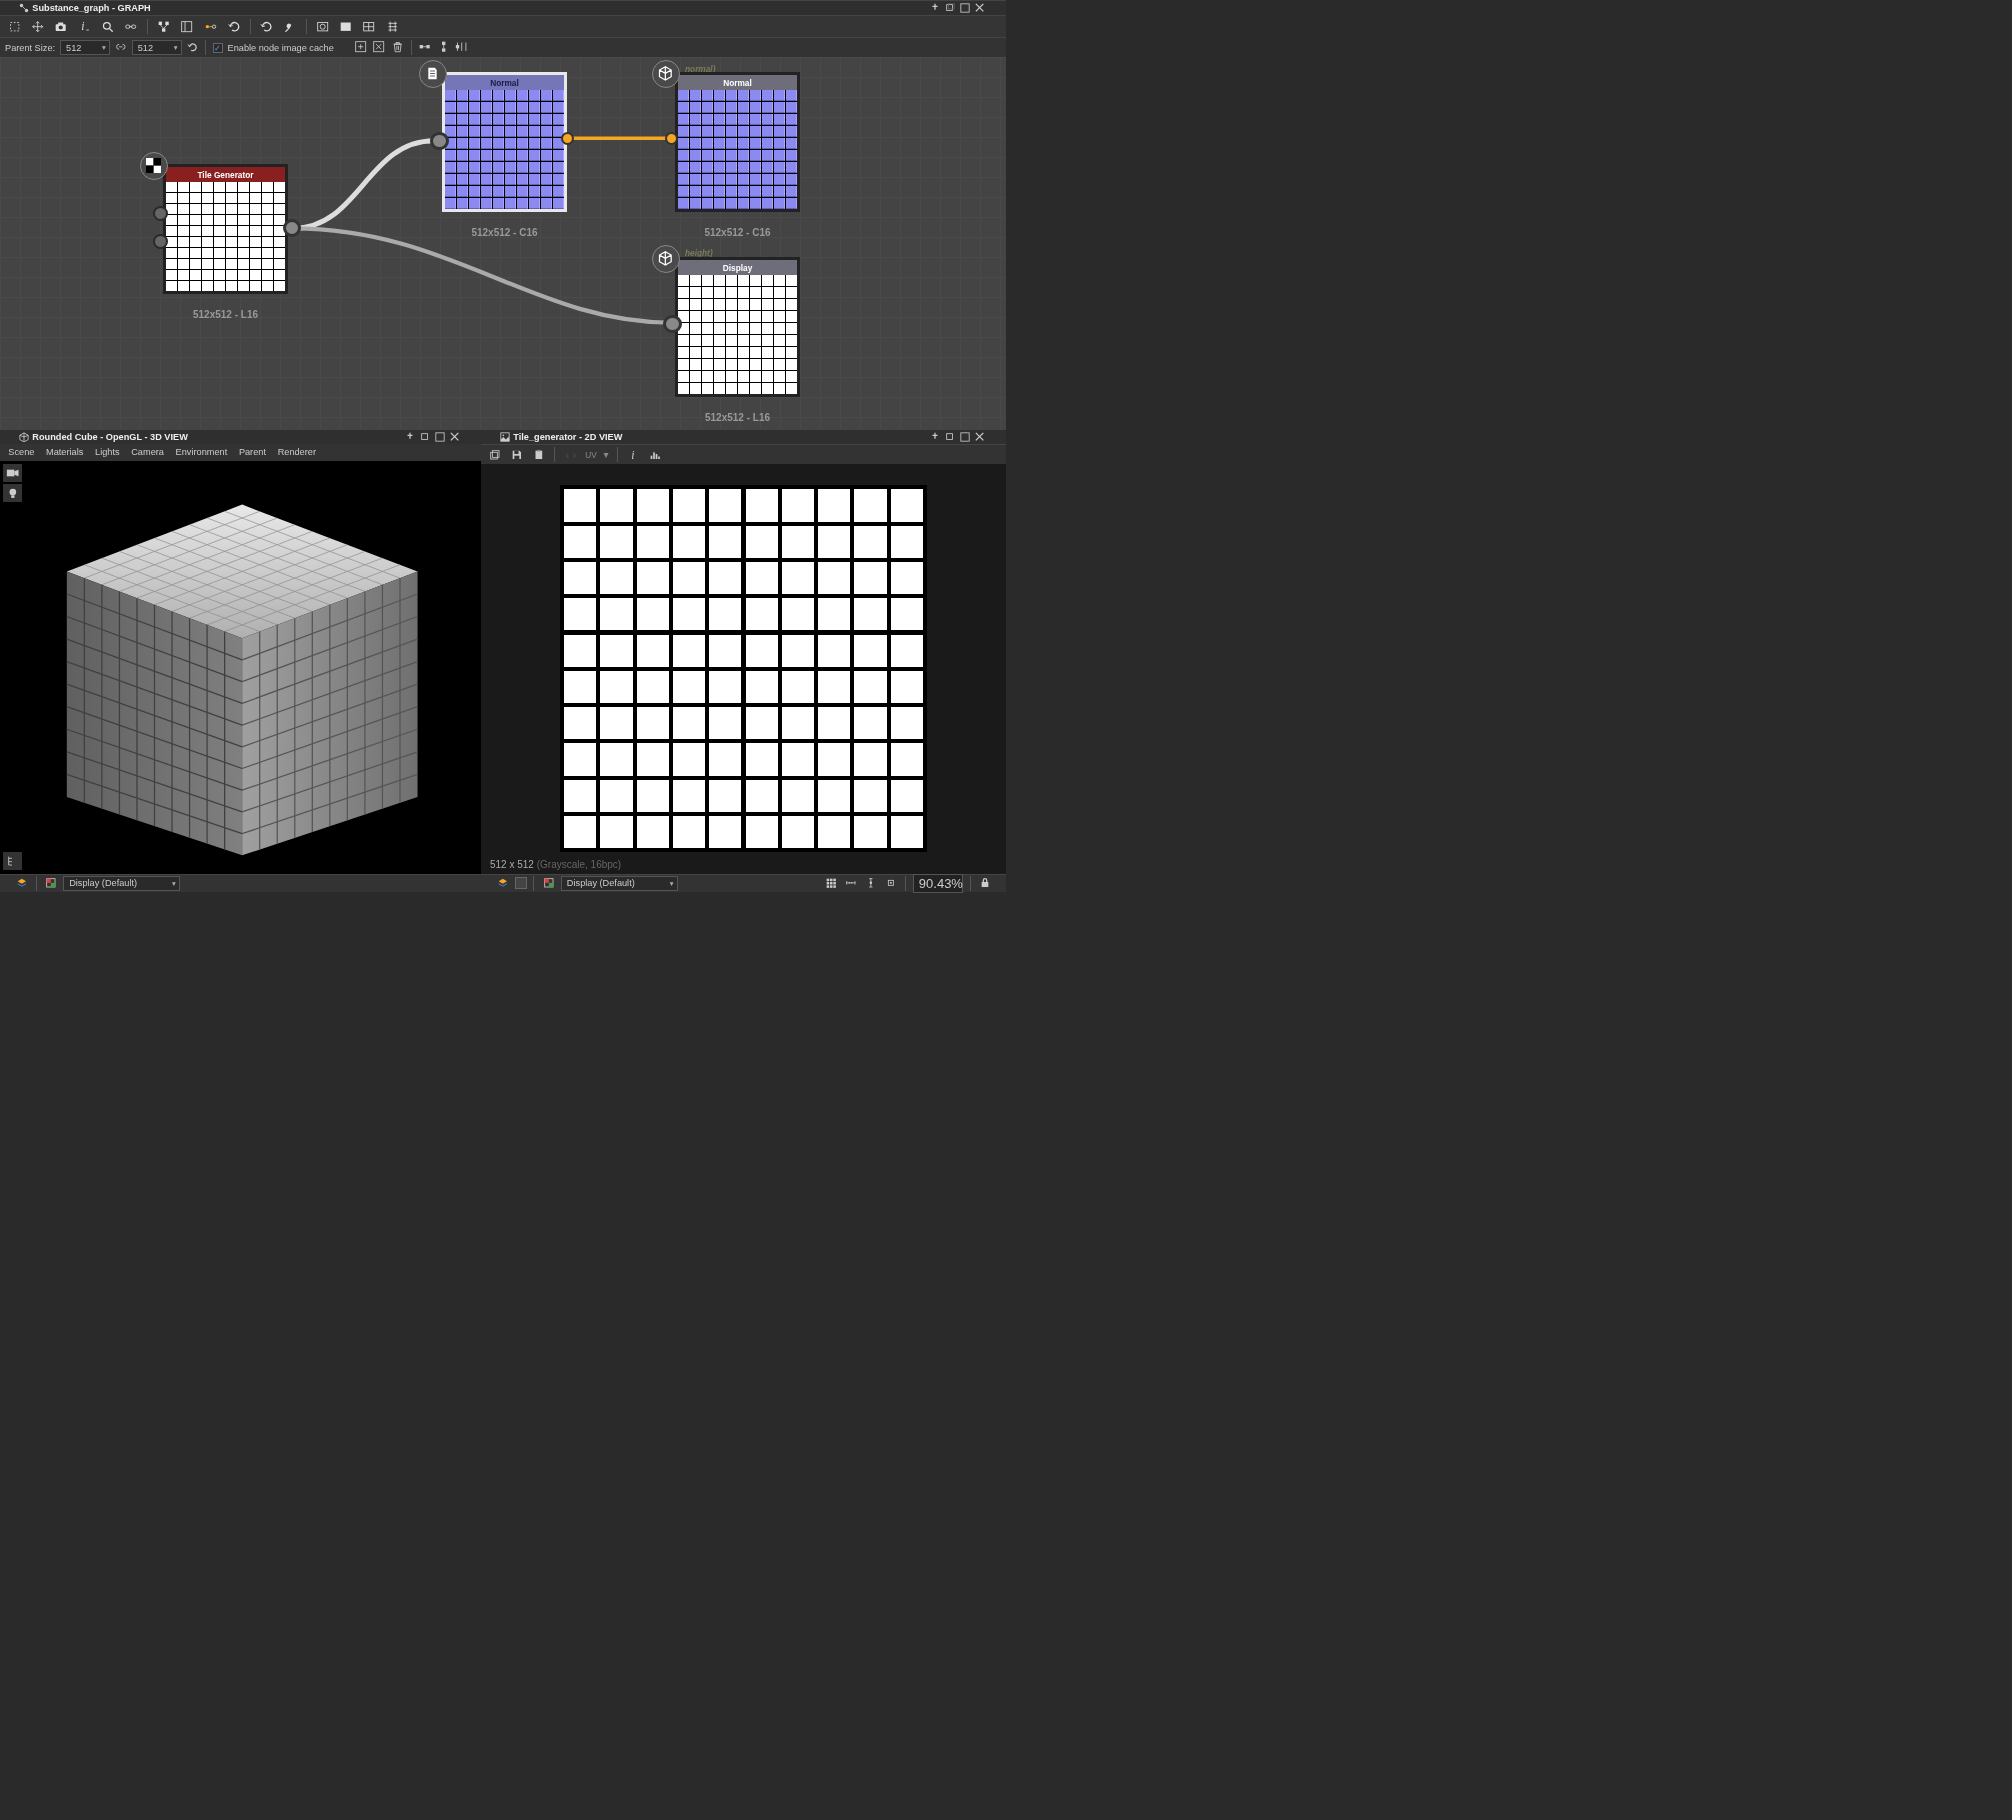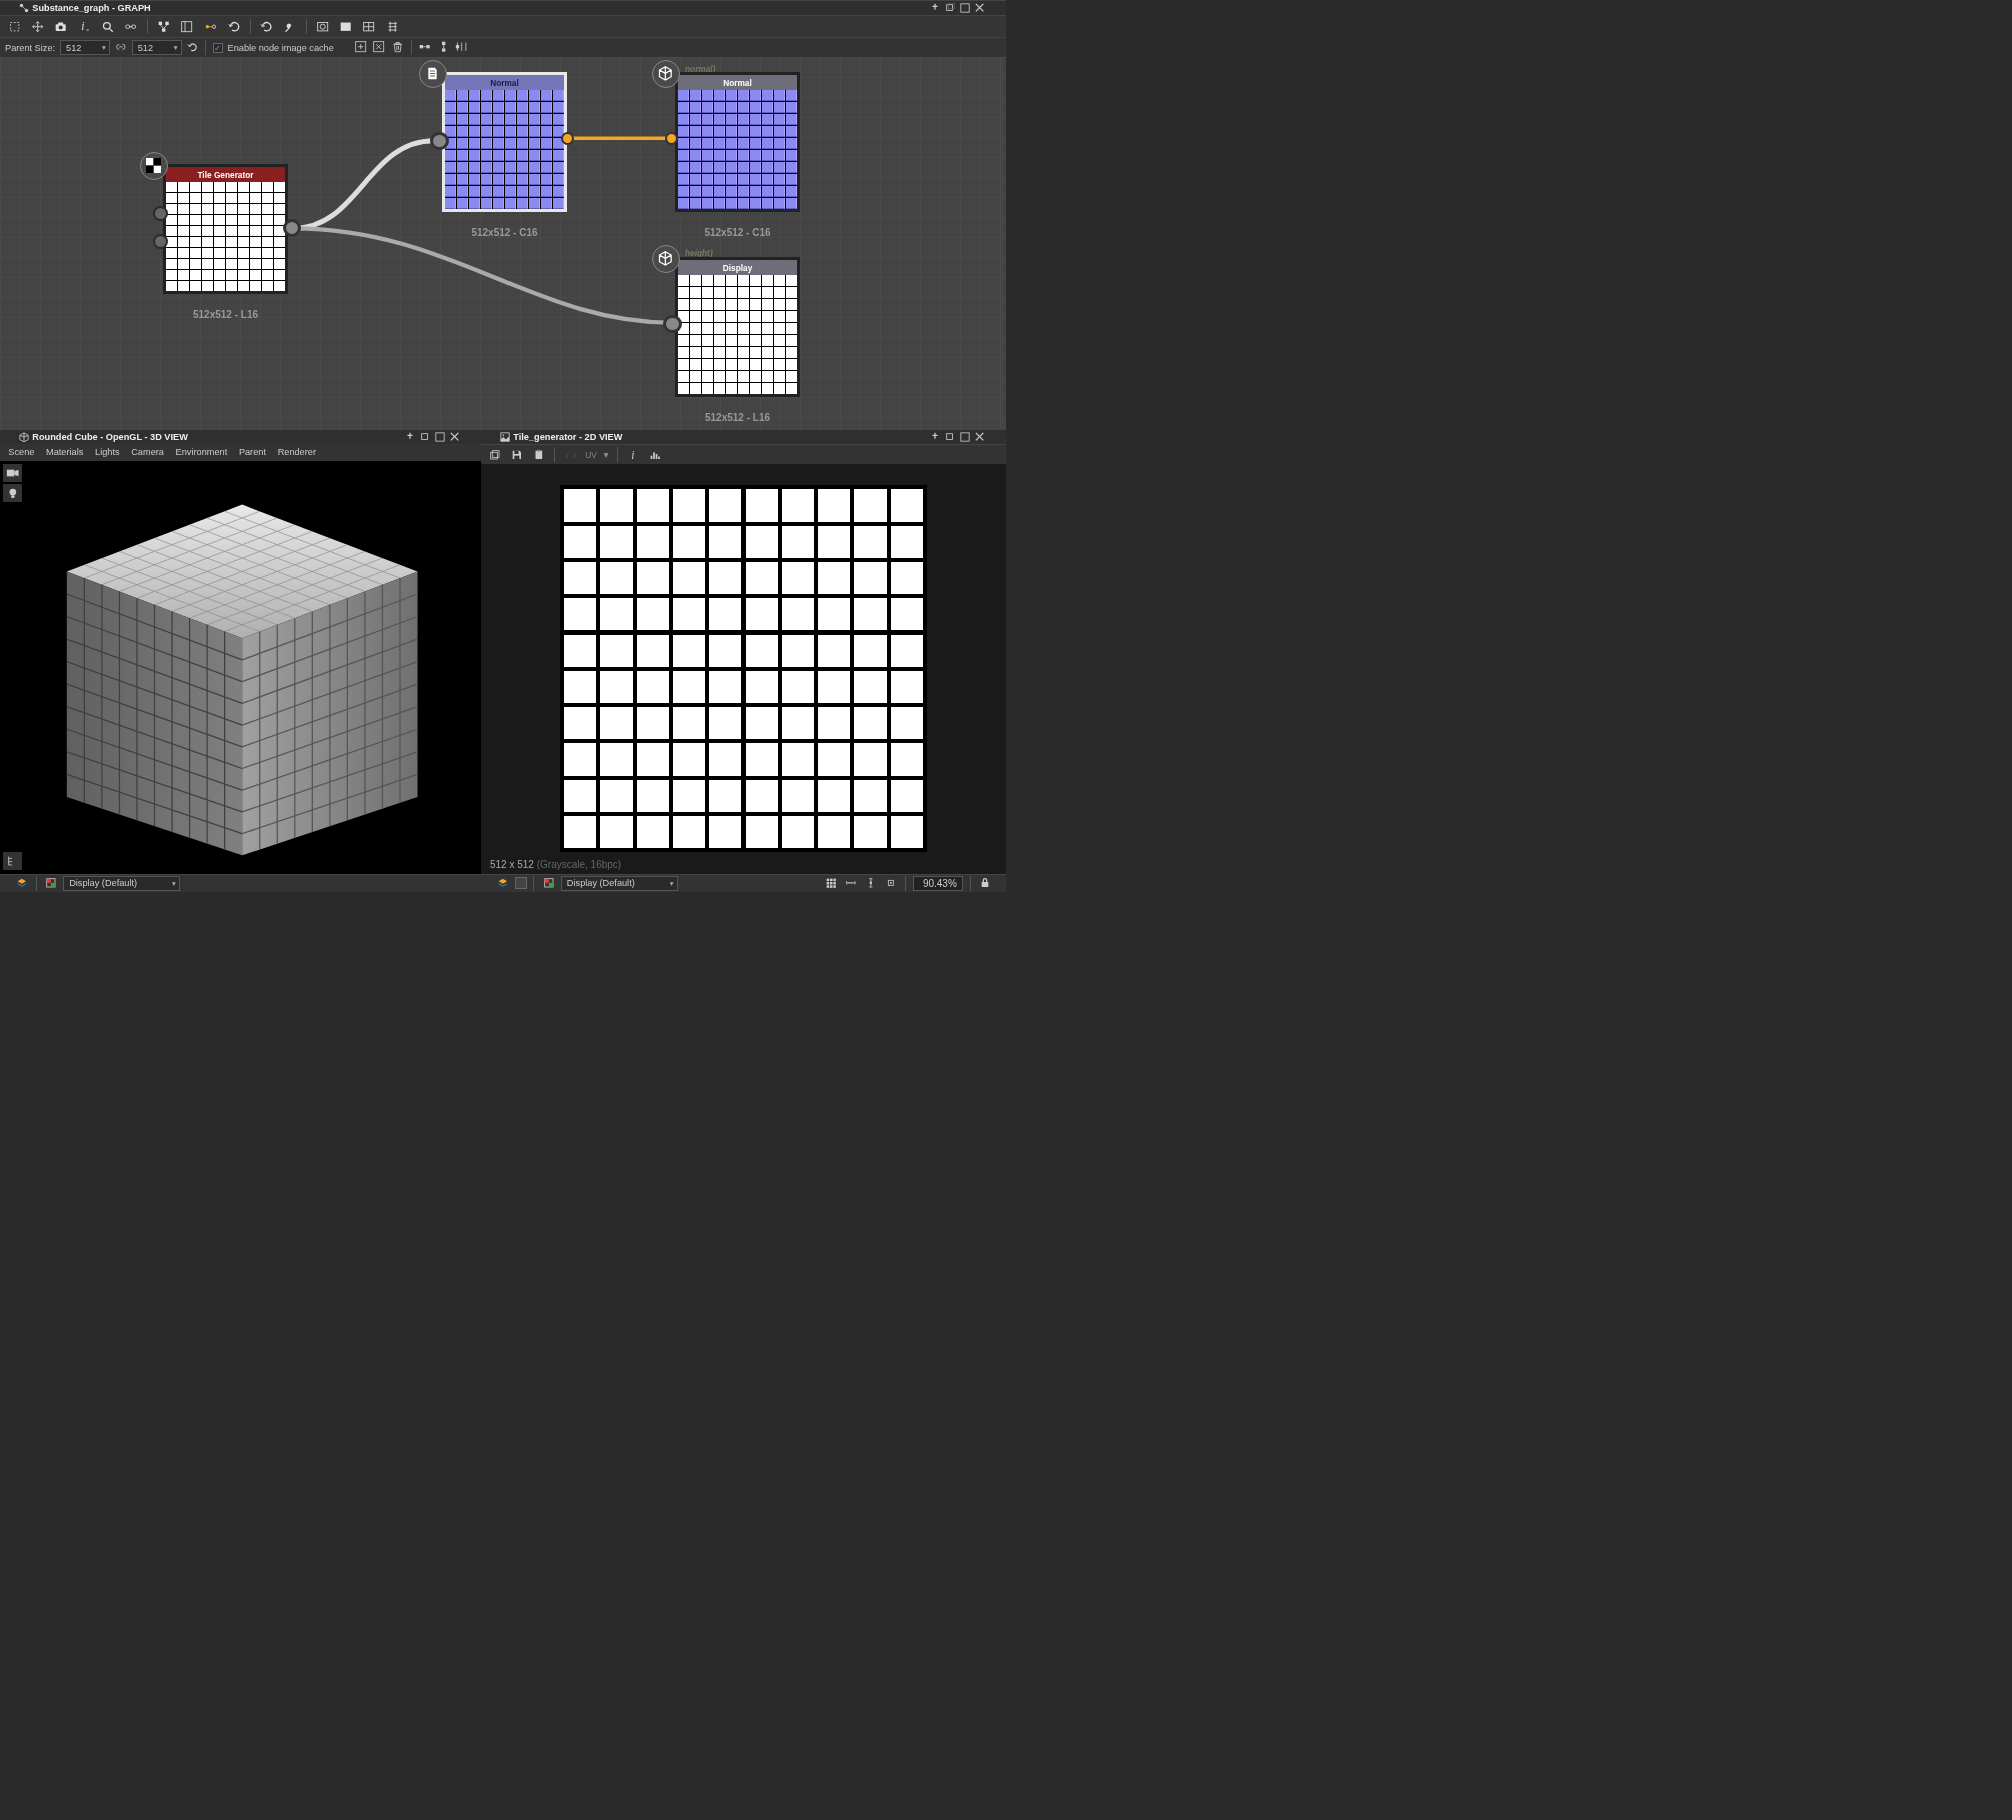--- a/index.html
+++ b/index.html
@@ -89,21 +89,21 @@
   .menu-bar span { cursor:pointer; color:#ccc; }
   .view3d-body { flex:1; background:#000; position:relative; }
   .side-icons { position:absolute; left:3.3px; top:3.3px; display:flex; flex-direction:column; gap:1.7px; }
   .side-icons div, .bl-icon { width:18.4px; height:18.4px; background:#333; display:flex; align-items:center; justify-content:center; color:#ccc; cursor:pointer; }
   .bl-icon { position:absolute; left:3.3px; bottom:3.3px; }
   .footer-bar { height:18.4px; background:#333; display:flex; align-items:center; gap:5px; padding:0 14px; font-size:9.2px; border-top:0.8px solid #444;}
 
   .view2d-body { flex:1; background:#1a1a1a; position:relative; display:flex; align-items:center; justify-content:center; }
   .view2d-info { position:absolute; left:9px; bottom:3.3px; font-size:10px; color:#aaa;}
   .view2d-info .dim { color:#666; }
-  .zoom-box { background:#222; border:0.8px solid #555; padding:0.8px 5px; font-size:10px; width:50px; text-align:right; }
+  .zoom-box { background:#222; border:0.8px solid #555; padding:0.8px 5px; font-size:13px; width:50px; text-align:right; }
   .sm-icon { width:15px; height:15px; display:flex; align-items:center; justify-content:center; color:#ccc; cursor:pointer;}
 
   .cube-svg { width:100%; height:100%; }
 
   .tb2 { height:20px; background:#333; display:flex; align-items:center; gap:6.7px; padding:0 6.7px; border-top:0.8px solid #444;}
 
   .grid2d { display:grid; grid-template-columns:repeat(10,1fr); grid-template-rows:repeat(10,1fr); gap:4.2px; background:#000; padding:4.2px; width:367px; height:367px;}
   .grid2d div { background:#fff; }
 </style>
 </head>

